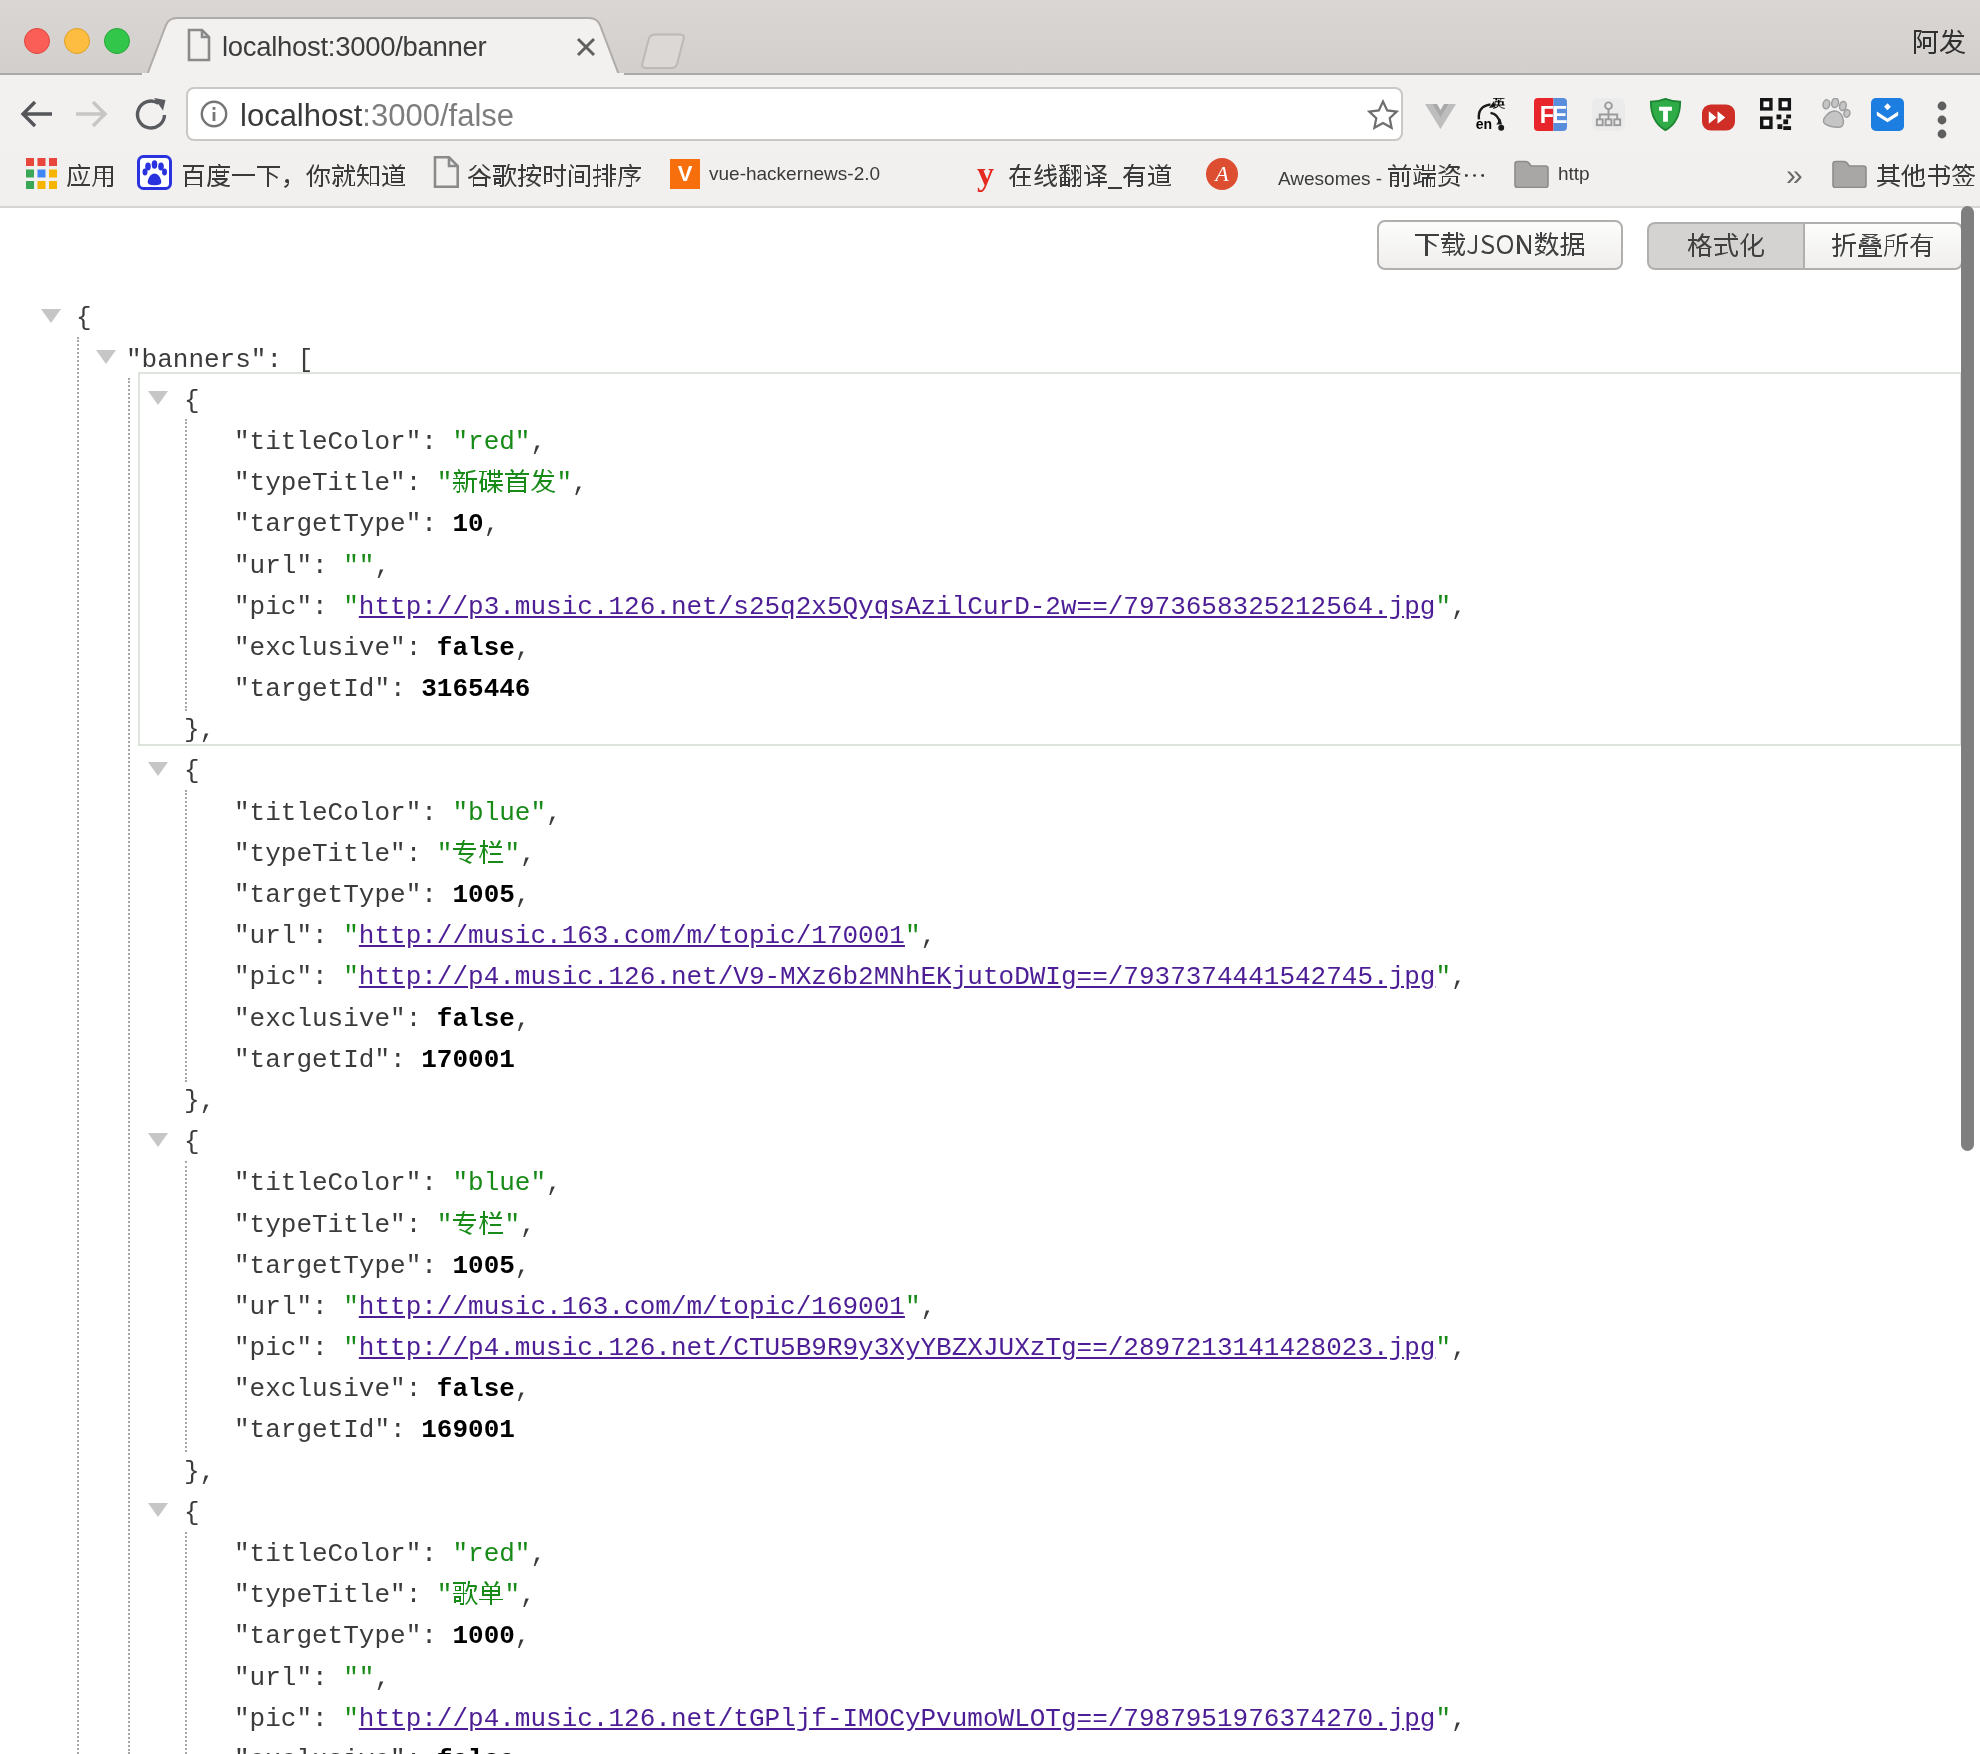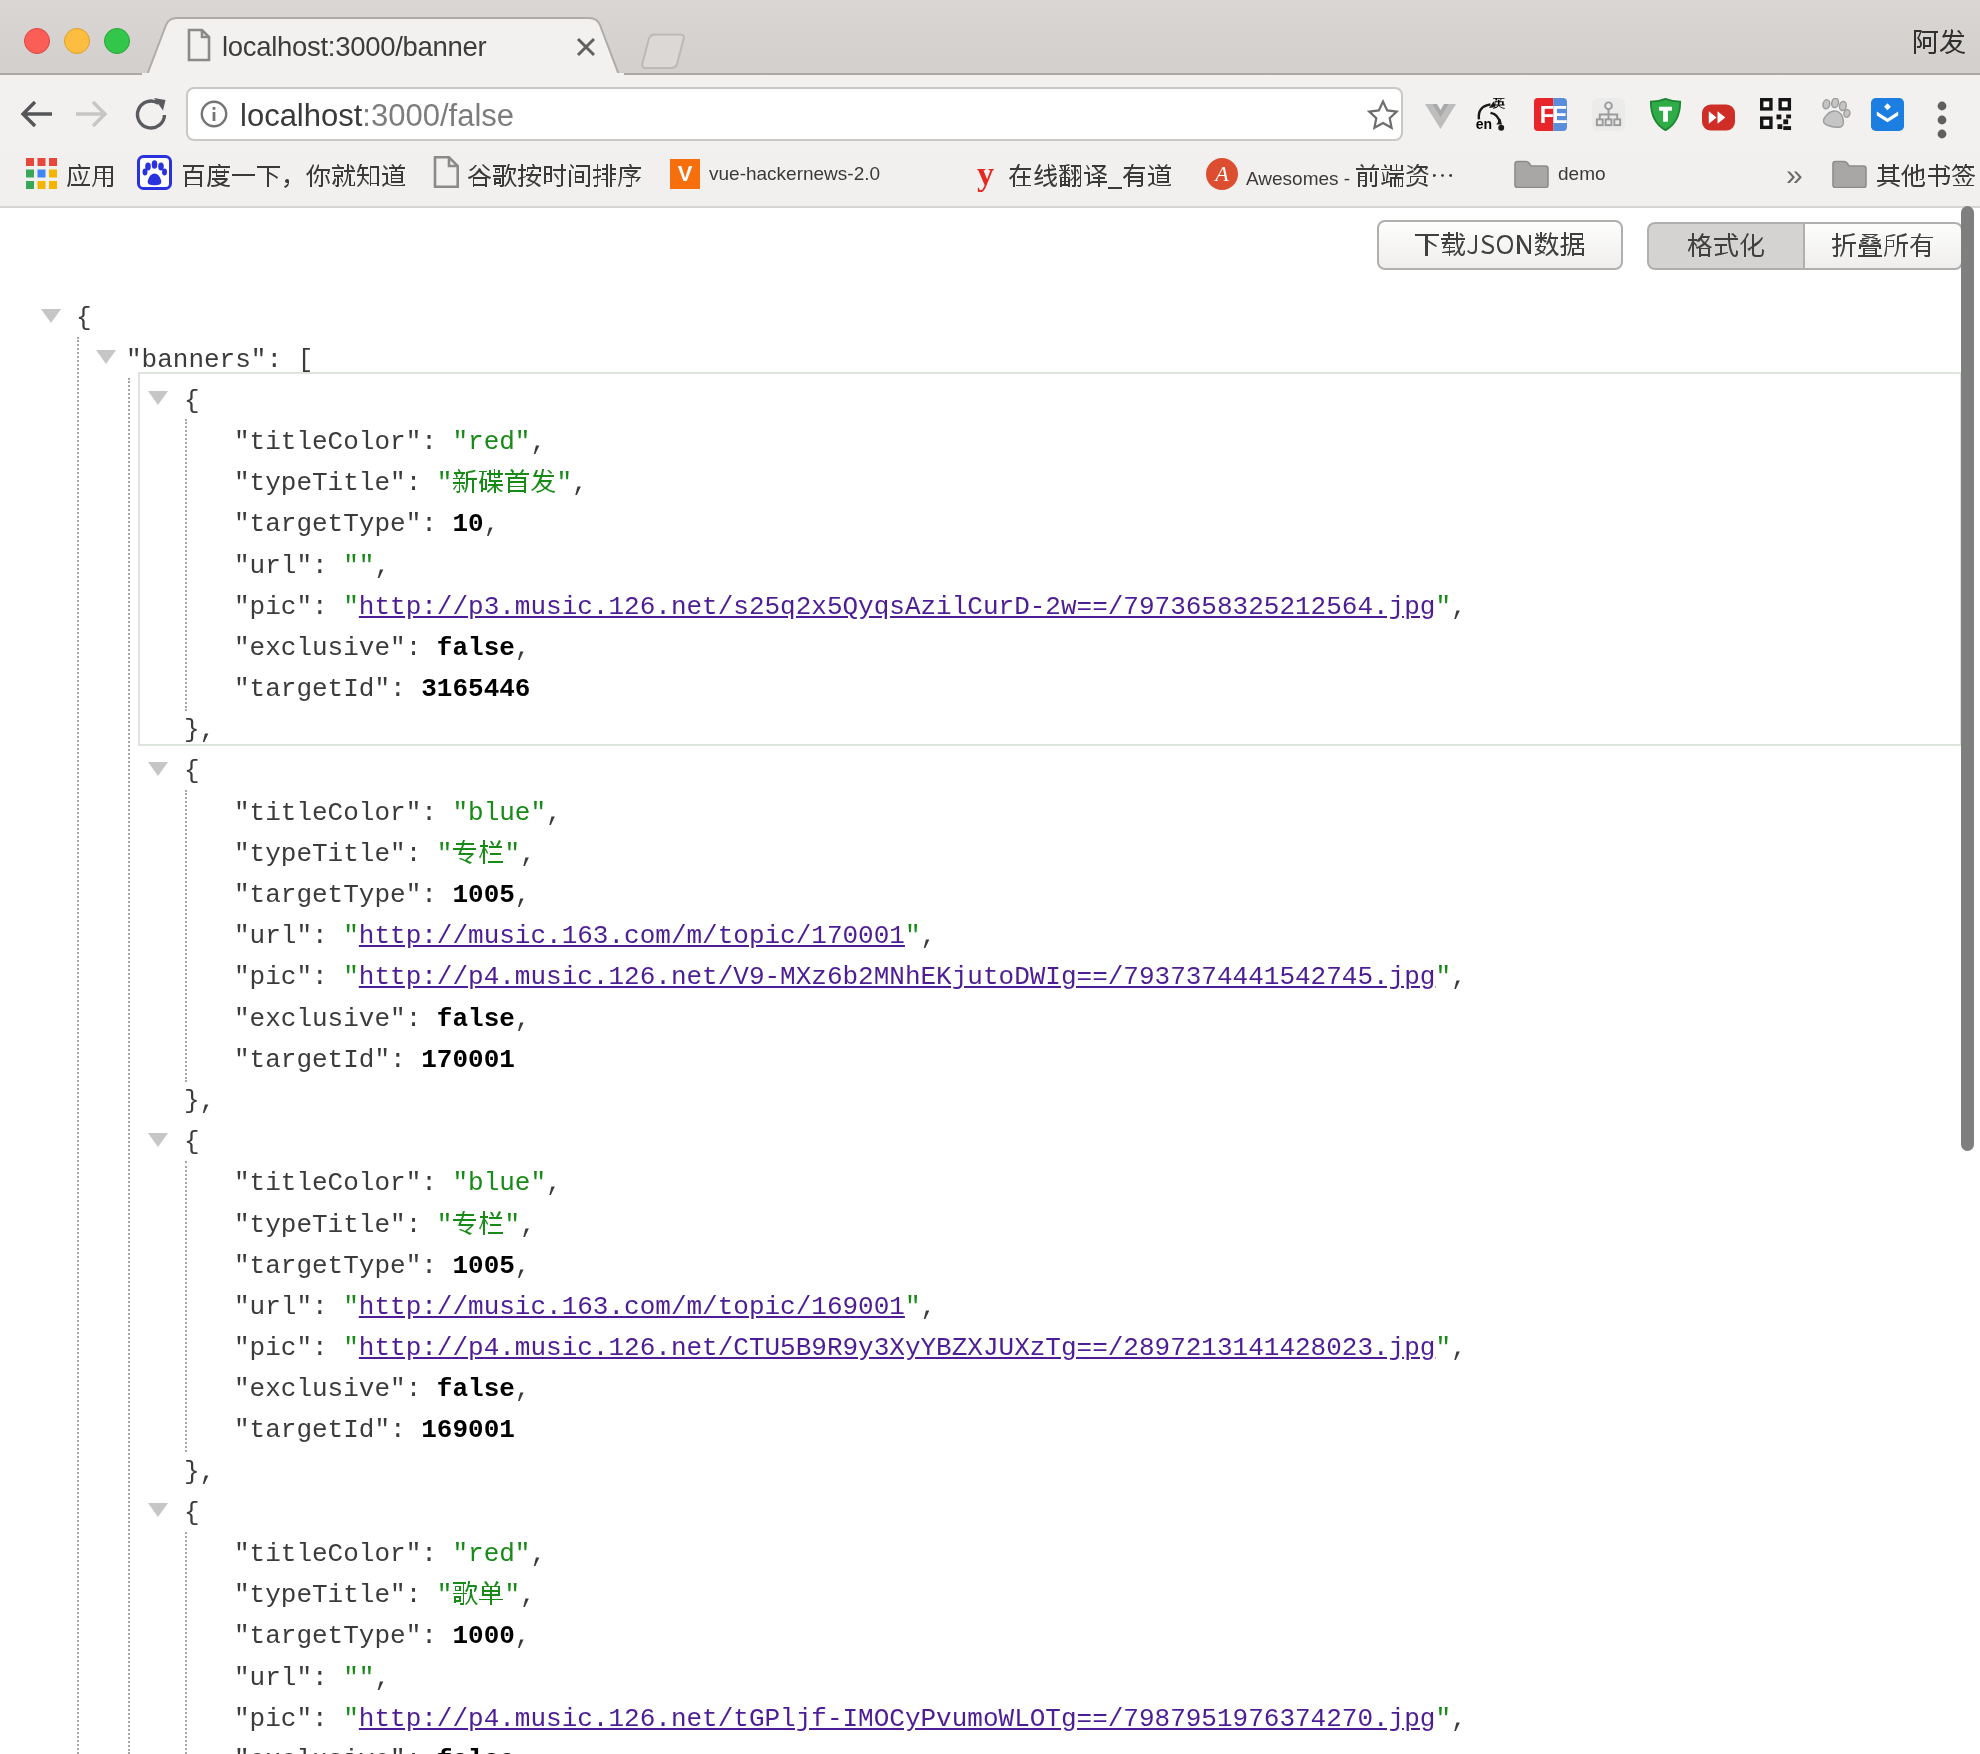--- a/index.html
+++ b/index.html
@@ -193,27 +193,27 @@
 <div class="ab bk" style="left:467px"><svg style="display:inline-block;vertical-align:-4px;" width="175.0" height="26" viewBox="0 0 175.0 26">
       <path fill="#3a3a3a" d="M15 2C17 4 20 7 22 8L23 7C22 6 18 3 16 1ZM8 2C7 4 4 6 2 7C2 7 3 8 4 8C6 7 8 5 10 2ZM12 5C10 9 6 13 1 14C1 15 2 16 2 16C3 16 4 15 6 14V24H7V23H18V24H20V15C21 15 22 16 23 16C23 16 24 15 24 14C20 13 16 10 14 7L14 6ZM7 21V16H18V21ZM6 14C9 12 11 11 12 9C14 11 16 12 19 14ZM29 7H32V9H29ZM28 5V10H33V5ZM26 12V14H35V22C35 22 35 22 35 22C35 22 34 22 32 22C33 23 33 23 33 24C34 24 36 24 36 24C37 23 37 23 37 22V14H39V12H37V4H39V2H26V4H35V12ZM27 15V22H29V21H34V15ZM29 17H32V19H29ZM41 1C40 5 39 8 38 11C38 11 39 11 39 12C40 10 41 9 41 7H47C47 8 46 10 46 11L47 12C48 10 49 8 49 5L48 5L47 5H42C42 4 42 3 43 1ZM42 8V10C42 13 42 19 37 23C38 23 38 24 38 24C41 22 43 19 43 16C44 19 46 22 48 24C49 24 49 23 50 23C46 20 45 17 44 12C44 11 44 11 44 10V8ZM69 13C69 15 68 17 67 18C66 18 64 17 63 16C63 15 64 14 65 13ZM60 17C62 18 64 19 66 20C64 21 62 22 59 22C59 23 60 24 60 24C63 23 65 22 67 20C69 22 71 23 72 24L74 23C73 22 71 20 68 19C70 17 71 15 71 13H74V11H65C66 10 66 8 67 7L65 7C64 8 64 9 63 11H59V13H63C62 14 61 16 60 17ZM60 4V9H61V6H72V9H74V4H68C68 3 67 2 67 1L65 1C65 2 66 3 66 4ZM54 1V6H51V8H54V14L51 15L51 17L54 16V22C54 22 54 22 54 22C54 22 53 22 51 22C52 23 52 24 52 24C54 24 55 24 55 24C56 23 56 23 56 22V15L59 14L59 13L56 14V8H59V6H56V1ZM87 11C88 13 90 15 91 17L92 16C91 14 90 12 88 10ZM83 12V18H79V12ZM83 10H79V5H83ZM77 3V21H79V19H85V3ZM94 1V6H86V8H94V21C94 22 94 22 93 22C93 22 91 22 89 22C89 22 90 23 90 24C92 24 94 24 95 23C96 23 96 23 96 21V8H99V6H96V1ZM102 7V24H104V7ZM103 2C104 3 105 5 106 6L107 5C107 4 105 2 104 1ZM109 15H115V18H109ZM109 10H115V13H109ZM108 8V20H117V8ZM109 2V4H121V22C121 22 121 22 120 22C120 22 119 22 118 22C118 23 119 23 119 24C120 24 121 24 122 24C123 23 123 23 123 22V2ZM130 1V6H126V8H130V13L126 14L126 16L130 15V22C130 22 129 22 129 22C129 22 128 22 127 22C127 23 127 23 127 24C129 24 130 24 131 23C131 23 131 23 131 22V15L134 14L134 12L131 13V8H134V6H131V1ZM134 16V17H139V24H141V1H139V5H135V7H139V10H135V12H139V16ZM143 1V24H145V17H149V16H145V12H149V10H145V7H149V5H145V1ZM159 11C161 12 163 13 165 14H156V15H164V22C164 22 163 22 163 22C162 22 161 22 159 22C159 23 159 24 160 24C162 24 163 24 164 24C165 23 165 23 165 22V15H171C170 16 169 18 168 18L170 19C171 18 172 16 174 14L172 14L172 14H167L168 13C167 13 166 13 166 12C168 11 170 10 171 8L170 7L170 7H157V9H168C167 10 165 11 164 12C163 11 162 10 160 10ZM162 1C162 2 163 3 163 4H153V11C153 14 153 19 151 23C151 23 152 24 152 24C154 20 155 15 155 11V6H174V4H165C165 3 164 2 164 1Z"></path>
     </svg></div>
 <div class="ab" style="left:670px;top:159px;width:30px;height:30px;background:#f66f0c;color:#fff;font-weight:bold;font-size:22px;text-align:center;line-height:30px">V</div>
 <div class="ab bk" style="left:709px">vue-hackernews-2.0</div>
 <div class="ab" style="left:977px;top:158px;color:#e42a20;font-weight:bold;font-size:34px;font-family:'Liberation Serif',serif;line-height:32px">y</div>
 <div class="ab bk" style="left:1008px"><svg style="display:inline-block;vertical-align:-4px;" width="164.0" height="26" viewBox="0 0 164.0 26">
       <path fill="#3a3a3a" d="M10 1C9 2 9 4 8 5H2V7H8C6 10 4 13 1 15C1 15 2 16 2 17C3 16 4 15 5 14V24H7V12C8 10 9 8 10 7H23V5H11C11 4 11 3 12 1ZM15 8V13H9V15H15V22H8V23H23V22H17V15H22V13H17V8ZM26 21 27 22C29 22 32 21 35 20L35 18C32 19 28 20 26 21ZM43 2C44 3 45 4 46 5L47 4C47 3 45 2 44 1ZM27 11C27 11 28 11 31 11C30 12 29 14 28 14C27 15 27 16 26 16C27 16 27 17 27 17C27 17 28 17 35 16C35 15 35 15 35 14L30 15C32 13 33 10 35 7L33 6C33 7 32 8 32 9L29 9C30 7 32 5 33 2L31 1C30 4 28 7 28 8C27 9 27 10 26 10C26 10 27 11 27 11ZM47 13C46 15 45 16 43 18C43 16 42 15 42 13L49 12L48 10L42 11C42 10 42 9 42 8L48 7L48 5L42 6C41 4 41 3 41 1H40C40 3 40 5 40 6L36 7L36 9L40 8C40 9 40 10 40 11L35 12L36 14L40 13C41 15 41 17 42 19C40 20 37 21 35 22C35 22 35 23 36 24C38 23 40 22 42 20C43 23 45 24 46 24C48 24 49 23 49 20C49 20 48 20 48 19C48 22 47 22 47 22C46 22 45 21 44 19C46 18 48 16 49 14ZM63 7C63 8 64 10 64 12L66 11C65 10 65 8 64 6ZM68 7C69 8 70 10 70 11L71 11C71 10 70 8 70 6ZM60 4C60 5 59 6 59 7H58V3C59 3 61 3 62 2L61 1C59 2 55 2 51 2C52 3 52 3 52 4C53 4 55 4 56 3V7H51V8H56C54 10 52 12 51 13C51 13 52 14 52 14L52 14V24H54V23H60V24H62V14H52C54 13 55 11 56 10V14H58V10C59 11 61 12 62 13L62 12C62 11 59 9 58 8H62V7H60C61 6 61 5 62 4ZM52 4C53 5 53 6 54 7L55 7C55 6 54 5 54 4ZM56 19V21H54V19ZM58 19H60V21H58ZM56 18H54V15H56ZM58 18V15H60V18ZM62 17 63 18C64 17 65 16 66 15V22C66 22 66 22 66 22C66 22 65 22 64 22C64 23 64 23 64 24C66 24 66 24 67 24C68 23 68 23 68 22V2H63V4H66V13C65 15 63 16 62 17ZM68 17 69 18C70 17 71 16 72 15V22C72 22 72 22 71 22C71 22 70 22 69 22C69 23 70 23 70 24C71 24 72 24 72 24C73 23 73 23 73 22V2H68V4H72V13C70 14 69 16 68 17ZM78 2C79 4 80 6 80 7L82 6C81 5 80 3 79 2ZM90 12V14H85V16H90V18H84V19L84 18L82 19V9H76V11H80V20C80 21 79 22 78 22C79 22 79 23 80 23C80 23 80 22 84 20V20H90V24H92V20H99V18H92V16H97V14H92V12ZM95 4C94 5 93 7 91 8C90 7 89 5 88 4ZM84 2V4H86C87 6 88 7 90 9C88 10 85 11 83 11C83 12 84 12 84 13C87 12 89 11 91 10C93 11 96 12 98 13C98 12 99 11 99 11C97 10 95 10 93 9C95 7 97 5 98 3L97 2L96 2ZM100 26H114V24H100ZM124 1C123 2 123 3 123 4H116V6H122C120 9 118 12 115 14C115 15 116 15 116 16C118 15 119 13 120 12V24H122V19H133V22C133 22 133 22 132 22C132 22 130 22 128 22C129 23 129 23 129 24C131 24 133 24 133 24C134 23 135 23 135 22V9H122C123 8 123 7 124 6H137V4H125C125 3 125 2 126 1ZM122 15H133V17H122ZM122 13V11H133V13ZM141 3C142 4 143 6 144 7L146 6C145 5 143 3 142 2ZM150 13H159V15H150ZM150 16H159V18H150ZM150 9H159V11H150ZM149 8V20H161V8H155C155 7 155 7 155 6H163V4H158C159 3 159 2 160 2L158 1C158 2 157 3 156 4H151L153 4C152 3 152 2 151 1L149 2C150 2 151 4 151 4H147V6H153C153 7 153 7 153 8ZM146 10H140V12H144V19C143 20 141 21 140 22L141 24C142 22 144 21 145 21C145 21 146 22 147 22C149 23 151 23 154 23C156 23 161 23 162 23C163 23 163 22 163 21C161 22 157 22 154 22C151 22 149 22 147 21C147 20 146 20 146 20Z"></path>
     </svg></div>
 <div class="ab" style="left:1206px;top:158px;width:32px;height:32px;border-radius:50%;background:#dd4e31;color:#fff;font-style:italic;font-family:'Liberation Serif',serif;font-size:22px;text-align:center;line-height:32px">A</div>
-<div class="ab bk" style="left:1246px">Awesomes - <svg style="display:inline-block;vertical-align:-4px;" width="100.0" height="26" viewBox="0 0 100.0 26">
+<div class="ab bk" style="left:1278px">Awesomes - <svg style="display:inline-block;vertical-align:-4px;" width="100.0" height="26" viewBox="0 0 100.0 26">
       <path fill="#3a3a3a" d="M15 9V19H17V9ZM20 8V22C20 22 20 22 20 22C19 22 18 22 16 22C17 23 17 23 17 24C19 24 20 24 21 24C22 23 22 23 22 22V8ZM18 1C18 2 17 4 16 5H8L9 4C9 4 8 2 7 1L5 2C6 3 7 4 8 5H1V7H24V5H18C19 4 19 3 20 2ZM10 14V17H5V14ZM10 13H5V11H10ZM3 9V24H5V18H10V22C10 22 10 22 10 22C9 22 8 22 7 22C7 23 8 23 8 24C9 24 10 24 11 24C12 23 12 23 12 22V9ZM26 6V7H35V6ZM27 9C28 12 28 15 28 18L30 18C30 15 29 12 28 9ZM29 2C29 3 30 4 30 5L32 5C32 4 31 2 30 1ZM35 14V24H37V16H39V24H41V16H43V24H44V16H47V22C47 22 47 23 46 23C46 23 46 23 45 23C45 23 45 24 45 24C47 24 47 24 48 24C48 24 48 23 48 22V14H42L43 12H49V10H34V12H40C40 12 40 13 40 14ZM35 2V8H48V2H46V7H42V1H41V7H37V2ZM32 8C32 11 31 16 31 19C29 19 27 19 26 20L27 22C29 21 32 20 35 19L35 18L32 18C33 16 33 12 34 9ZM52 3C54 4 56 5 57 6L58 4C57 4 55 3 53 2ZM51 10 52 11C54 11 56 10 59 9L58 7C56 8 53 9 51 10ZM55 13V20H56V14H69V20H71V13ZM62 15C61 19 59 22 51 22C52 23 52 24 52 24C61 23 63 20 64 15ZM63 20C66 21 70 23 72 24L73 22C71 21 67 20 64 19ZM62 1C61 3 60 5 58 6C59 7 59 7 59 8C61 7 61 6 62 5H65C64 7 63 10 58 11C58 11 59 12 59 12C63 11 65 10 66 8C67 10 70 11 73 12C73 12 73 11 74 11C71 10 68 8 67 6C67 6 67 5 67 5H71C70 6 70 6 70 7L71 7C72 6 73 5 73 4L72 3L72 3H63C63 3 64 2 64 1ZM79 11C78 11 78 12 78 12C78 13 78 14 79 14C80 14 81 13 81 12C81 12 80 11 79 11ZM88 11C87 11 86 12 86 12C86 13 87 14 88 14C88 14 89 13 89 12C89 12 88 11 88 11ZM96 11C95 11 94 12 94 12C94 13 95 14 96 14C97 14 97 13 97 12C97 12 97 11 96 11Z"></path>
     </svg></div>
 <svg class="ab" style="left:1514px;top:160px" width="35" height="28" viewBox="0 0 35 28">
 <path d="M 1,4 Q 1,1.5 3.5,1.5 L 12,1.5 Q 14,1.5 15,3 L 17,6 L 31.5,6 Q 34,6 34,8.5 L 34,25 Q 34,27.5 31.5,27.5 L 3.5,27.5 Q 1,27.5 1,25 Z" fill="#a9a7a5" stroke="#8e8c8a" stroke-width="1.6"></path>
   </svg>
-<div class="ab bk" style="left:1558px">demo</div>
+<div class="ab bk" style="left:1558px">http</div>
 <div class="ab" style="left:1786px;top:158px;font-size:30px;color:#6a6a6a">»</div>
 <svg class="ab" style="left:1832px;top:160px" width="35" height="28" viewBox="0 0 35 28">
 <path d="M 1,4 Q 1,1.5 3.5,1.5 L 12,1.5 Q 14,1.5 15,3 L 17,6 L 31.5,6 Q 34,6 34,8.5 L 34,25 Q 34,27.5 31.5,27.5 L 3.5,27.5 Q 1,27.5 1,25 Z" fill="#a9a7a5" stroke="#8e8c8a" stroke-width="1.6"></path>
   </svg>
 <div class="ab bk" style="left:1876px"><svg style="display:inline-block;vertical-align:-4px;" width="100.0" height="26" viewBox="0 0 100.0 26">
       <path fill="#3a3a3a" d="M14 20C17 21 20 23 22 24L24 23C22 22 19 20 16 19ZM9 19C7 20 4 22 1 23C2 23 2 24 2 24C5 23 8 22 11 20ZM17 1V4H8V1H6V4H2V6H6V17H1V19H24V17H19V6H23V4H19V1ZM8 17V14H17V17ZM8 6H17V8H8ZM8 10H17V13H8ZM35 4V10L32 11L32 13L35 12V20C35 23 36 24 39 24C40 24 45 24 45 24C48 24 49 23 49 19C49 19 48 19 47 18C47 21 47 22 45 22C44 22 40 22 39 22C37 22 37 22 37 20V11L40 10V18H42V9L46 8C46 12 46 14 46 15C46 16 46 16 45 16C45 16 44 16 43 16C43 16 44 17 44 17C44 17 45 17 46 17C47 17 47 16 48 15C48 14 48 11 48 6L48 6L47 5L46 6L46 6L42 7V1H40V8L37 9V4ZM32 1C30 5 28 9 25 11C26 12 26 12 26 13C27 12 28 11 29 10V24H31V7C32 5 33 3 33 2ZM68 3C70 4 72 6 73 7L74 5C73 4 71 3 69 2ZM53 5V7H60V12H52V14H60V24H62V14H72C71 18 71 19 70 20C70 20 70 20 69 20C69 20 67 20 66 20C66 20 66 21 66 21C68 22 69 22 70 22C71 21 72 21 72 21C73 20 73 18 74 13C74 13 74 12 74 12H70V5H62V1H60V5ZM62 12V7H68V12ZM86 15C86 17 87 19 88 20L89 19C89 18 88 16 87 14ZM79 16C80 17 82 19 82 21L84 20C83 19 82 17 81 15ZM93 12H82V14H93ZM89 1C89 3 88 4 86 6C86 6 87 6 87 6C85 9 80 12 76 13C76 13 77 14 77 14C79 14 81 13 82 12C84 11 86 10 88 8C90 11 94 13 98 14C98 14 99 13 99 12C95 12 91 9 89 7L89 7L88 6C89 6 89 5 89 5H92C92 6 93 7 94 8L95 8C95 7 94 6 94 5H98V3H90C91 3 91 2 91 1ZM80 1C79 3 77 6 76 7C76 8 77 8 77 8C78 7 79 6 80 5H81C82 6 82 7 82 8L84 8C84 7 83 6 83 5H87V3H81C81 3 81 2 81 1ZM94 15C93 17 91 20 90 22H77V23H98V22H92C93 20 95 17 96 15Z"></path>
     </svg></div>
 <div class="ab btn" style="left:1377px;width:246px;padding-top:9px"><svg style="display:inline-block;vertical-align:-4px;" width="171.5" height="27" viewBox="0 0 171.5 27">
       <path fill="#404040" d="M1 3V5H11V25H14V11C17 13 20 15 22 16L23 15C21 13 17 11 14 9L14 10V5H25V3ZM45 3C46 4 48 5 48 6L50 5C49 4 48 3 47 2ZM48 10C47 12 46 15 45 17C44 15 44 12 44 9H51V7H44C44 5 44 3 44 1H42C42 3 42 5 42 7H36V5H40V3H36V1H34V3H29V5H34V7H27V9H42C42 13 43 16 44 19C42 21 41 23 39 24C40 24 40 25 41 25C42 24 43 23 44 21C45 24 47 25 48 25C50 25 51 24 51 20C51 20 50 19 50 19C49 22 49 23 48 23C47 23 46 22 46 19C47 17 49 14 50 10ZM28 21 28 22 35 22V25H36V22L41 21V19L36 20V17H41V16H36V14H35V16H31C32 15 32 14 33 13H41V11H33C34 11 34 10 34 9L32 9C32 10 32 10 31 11H28V13H31C30 14 30 14 30 15C29 15 29 16 29 16C29 16 29 17 29 18C29 18 30 17 31 17H35V20ZM58 23C62 23 63 21 63 17V4H61V17C61 20 60 21 58 21C57 21 55 21 55 19L53 20C54 22 56 23 58 23ZM74 23C78 23 80 21 80 18C80 15 79 14 76 13L74 12C72 11 70 10 70 8C70 7 72 6 74 6C76 6 77 6 78 7L80 6C78 5 76 4 74 4C71 4 68 6 68 9C68 11 70 13 72 14L75 15C76 16 78 16 78 18C78 20 76 21 74 21C72 21 70 20 69 19L67 21C69 22 71 23 74 23ZM91 23C96 23 99 20 99 13C99 7 96 4 91 4C86 4 83 7 83 13C83 20 86 23 91 23ZM91 21C88 21 85 18 85 13C85 9 88 6 91 6C94 6 97 9 97 13C97 18 94 21 91 21ZM103 23H106V13C106 11 105 9 105 7H105L107 11L114 23H117V4H115V14C115 16 115 18 115 20H115L113 16L106 4H103ZM131 2C131 3 130 4 129 5L130 6C131 5 132 4 133 2ZM122 2C122 3 123 5 123 6L125 5C125 4 124 3 123 2ZM130 16C130 18 129 19 128 20C127 19 126 19 125 18C125 18 126 17 126 16ZM122 19C124 20 125 20 126 21C125 22 123 23 121 23C121 24 121 24 121 25C124 24 126 23 128 22C129 22 130 23 130 23L131 22C131 21 130 21 129 21C131 19 132 17 132 15L131 15L131 15H127L127 13L126 13C125 13 125 14 125 15H121V16H124C124 17 123 18 122 19ZM126 1V6H121V8H126C124 9 122 11 121 12C121 12 121 13 122 13C123 12 125 11 126 9V12H128V9C129 10 131 11 131 12L133 10C132 10 130 8 128 8H133V6H128V1ZM136 1C135 6 134 10 132 13C132 13 133 14 133 14C134 13 135 12 135 11C136 13 137 16 138 18C136 20 134 22 131 24C132 24 132 25 132 25C135 24 137 22 139 20C140 22 141 24 143 25C144 24 144 24 145 23C143 22 141 20 140 18C141 15 142 12 142 8H144V6H137C137 5 137 3 138 2ZM141 8C140 11 139 14 139 16C138 13 137 11 136 8ZM158 17V25H160V24H168V25H170V17H165V14H170V12H165V9H169V2H156V10C156 14 156 20 153 24C153 24 154 25 154 25C157 22 157 17 158 14H163V17ZM158 4H168V7H158ZM158 9H163V12H158L158 10ZM160 22V18H168V22ZM150 1V6H147V8H150V14C148 14 147 15 146 15L147 17L150 16V23C150 23 150 23 149 23C149 23 148 23 147 23C147 24 147 24 147 25C149 25 150 25 151 25C151 24 152 24 152 23V15L155 14L154 13L152 13V8H155V6H152V1Z"></path>
     </svg></div>

